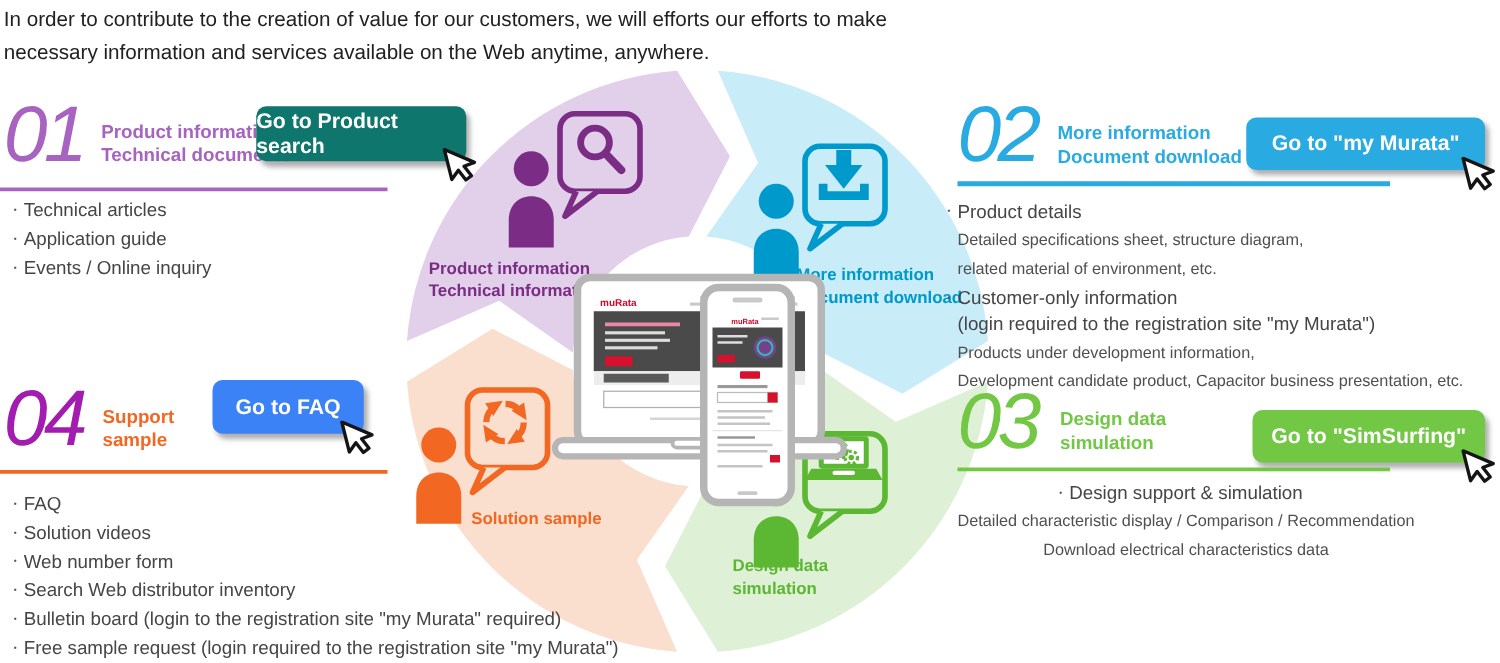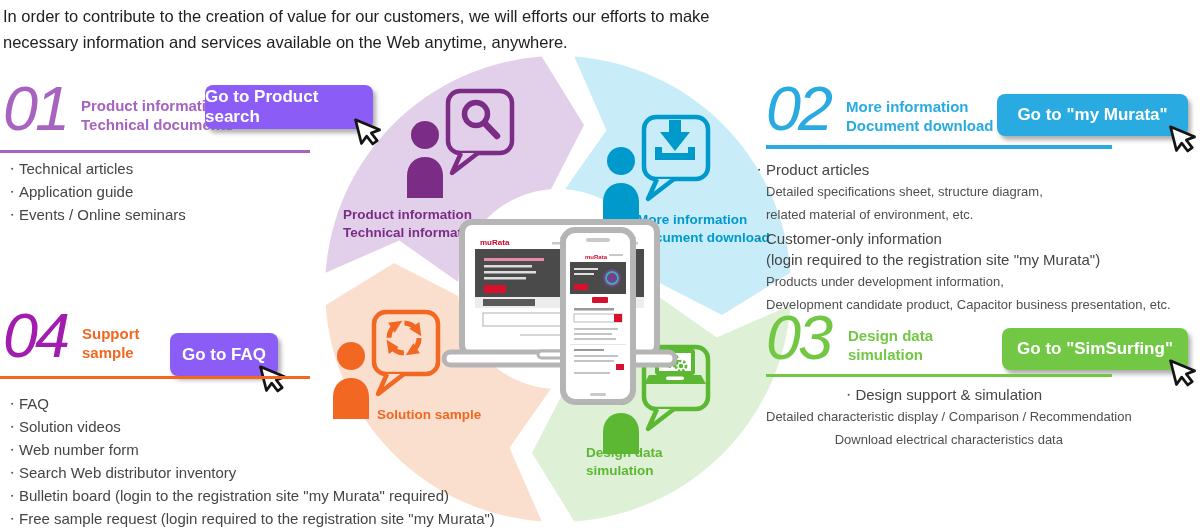--- a/index.html
+++ b/index.html
@@ -179,58 +179,58 @@
     <rect x="574" y="372" width="36" height="2" fill="#c4c4c4"></rect>
     <rect x="590" y="393" width="16" height="3" rx="1.5" fill="#c9c9c9"></rect>
   </g>
 </svg>
 
 <div class="num" style="left: 3px; top: 84px; color: rgb(167, 99, 192);">01</div>
 <div class="title" style="left: 81px; top: 97px; color: rgb(167, 99, 192);">
   <div>Product information</div>
   <div>Technical documents</div>
 </div>
-<div class="btn" style="left: 205px; top: 85px; width: 168px; height: 44px; background: #8b5cf6;">
+<div class="btn" style="left: 205px; top: 85px; width: 168px; height: 44px; background: #0f766e;">
   <span>Go to Product search</span>
   <span class="cursor">
     <svg width="32" height="32" viewBox="0 0 26 26">
         <path d="M3,1 L3,21 L8.6,16.2 L11.8,23.6 L16,21.8 L12.8,14.6 L20,13.8 Z" fill="#fff" stroke="#141414" stroke-width="2.2" stroke-linejoin="round"></path>
       </svg>
   </span>
 </div>
 <div class="rule" style="left: 0px; top: 150px; width: 310px; background: rgb(167, 99, 192);"></div>
 <div class="list" style="left:6px;top:159px;">
     <div class="li">
       <div class="li-main">Technical articles</div>
     </div>
     <div class="li">
       <div class="li-main">Application guide</div>
     </div>
     <div class="li">
-      <div class="li-main">Events / Online seminars</div>
+      <div class="li-main">Events / Online inquiry</div>
     </div>
   </div>
 
 <div class="num" style="left: 766px; top: 84px; color: rgb(41, 171, 226);">02</div>
 <div class="title" style="left: 846px; top: 98px; color: rgb(41, 171, 226);">
   <div>More information</div>
   <div>Document download</div>
 </div>
 <div class="btn" style="left: 997px; top: 94px; width: 191px; height: 42px; background: rgb(41, 171, 226);">
   <span>Go to "my Murata"</span>
   <span class="cursor">
     <svg width="32" height="32" viewBox="0 0 26 26">
         <path d="M3,1 L3,21 L8.6,16.2 L11.8,23.6 L16,21.8 L12.8,14.6 L20,13.8 Z" fill="#fff" stroke="#141414" stroke-width="2.2" stroke-linejoin="round"></path>
       </svg>
   </span>
 </div>
 <div class="rule" style="left: 766px; top: 145px; width: 346px; height: 4px; background: rgb(41, 171, 226);"></div>
 <div class="list" style="left:753px;top:160px;">
     <div class="li">
-      <div class="li-main">Product articles</div>
+      <div class="li-main">Product details</div>
       <div class="li-sub">Detailed specifications sheet, structure diagram,</div>
       <div class="li-sub">related material of environment, etc.</div>
     </div>
     <div class="li">
       <div class="li-main">Customer-only information</div>
       <div class="li-cont">(login required to the registration site "my Murata")</div>
       <div class="li-sub">Products under development information,</div>
       <div class="li-sub">Development candidate product, Capacitor business presentation, etc.</div>
     </div>
   </div>
@@ -255,21 +255,21 @@
       <div class="li-sub">Detailed characteristic display / Comparison / Recommendation</div>
       <div class="li-sub">Download electrical characteristics data</div>
     </div>
   </div>
 
 <div class="num" style="left: 3px; top: 311px; color: #a21caf;">04</div>
 <div class="title" style="left: 82px; top: 325px; color: rgb(242, 103, 34);">
   <div>Support</div>
   <div>sample</div>
 </div>
-<div class="btn" style="left: 170px; top: 333px; width: 108px; height: 43px; background: #8b5cf6;">
+<div class="btn" style="left: 170px; top: 304px; width: 121px; height: 43px; background: #3b82f6;">
   <span>Go to FAQ</span>
   <span class="cursor">
     <svg width="32" height="32" viewBox="0 0 26 26">
         <path d="M3,1 L3,21 L8.6,16.2 L11.8,23.6 L16,21.8 L12.8,14.6 L20,13.8 Z" fill="#fff" stroke="#141414" stroke-width="2.2" stroke-linejoin="round"></path>
       </svg>
   </span>
 </div>
 <div class="rule" style="left: 0px; top: 376px; width: 310px; background: rgb(242, 103, 34);"></div>
 <div class="list" style="left:6px;top:394px;">
     <div class="li">

